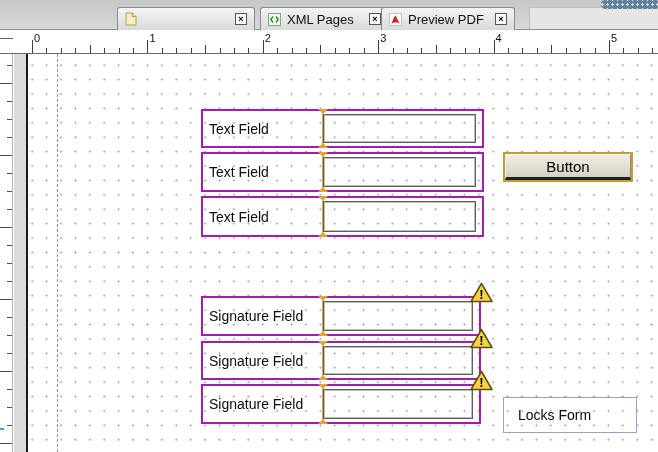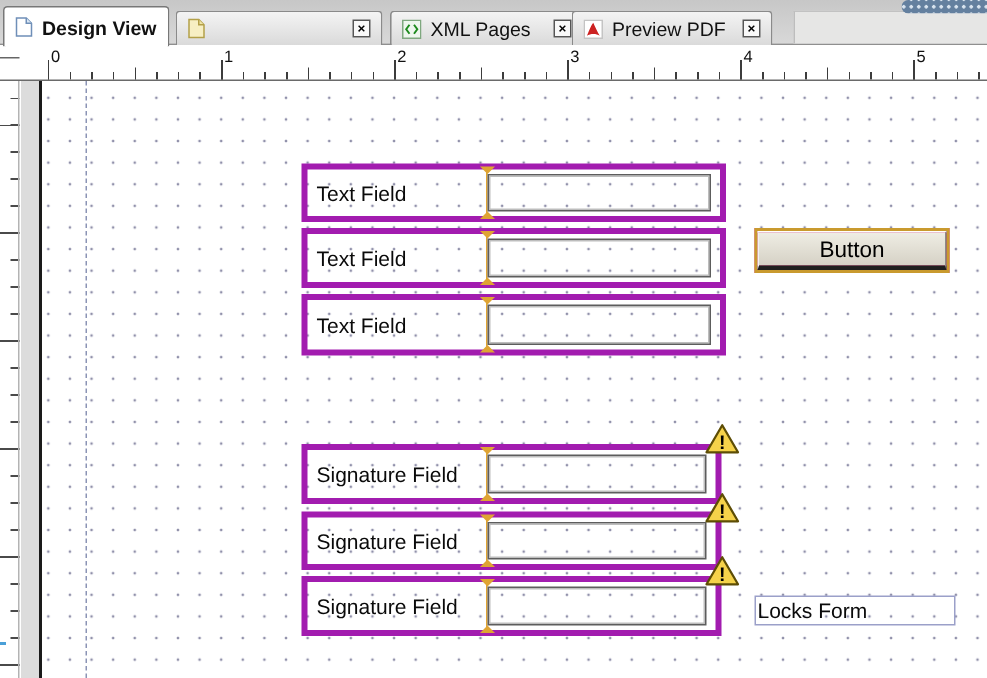--- a/index.html
+++ b/index.html
@@ -82,21 +82,21 @@
     background-image:radial-gradient(circle,#9090aa 0.8px, transparent 1.1px);
     background-size:14.42px 14.42px; background-position:-5px 4px;
   }
   #margin-guide {
     position:absolute; left:57px; top:54px; width:0; height:398px;
     border-left:1px dashed #8b94b5;
   }
 
   
   .field {
-    position:absolute; border:4px solid #a21caf; background:transparent; z-index:5;
+    position:absolute; border:2px solid #a21caf; background:transparent; z-index:5;
   }
   .field .caption {
     position:absolute; left:6px; top:0; bottom:0; display:flex; align-items:center;
     font-size:14px; color:#0a0a0a;
   }
   .field .split-line { position:absolute; left:119px; top:0; bottom:0; width:1px; background:#dfa433; }
   .split-marker-top {
     position:absolute; left:115px; top:-2px; width:0; height:0;
     border-left:5px solid transparent; border-right:5px solid transparent;
     border-top:5px solid #dfa433;
@@ -129,39 +129,32 @@
   }
   #button-face {
     position:absolute; left:0; top:0; right:0; bottom:0;
     background:linear-gradient(#efede4,#d5d1c5);
     border-top:1px solid #ffffff; border-left:1px solid #f2f2f2;
     border-right:1px solid #8a8a8a; border-bottom:3px solid #1f1f1f;
     display:flex; align-items:center; justify-content:center;
     font-size:15px; color:#000;
   }
   #locks-form {
-    position:absolute; left:503px; top:397px; width:134px; height:20px;
+    position:absolute; left:503px; top:397px; width:134px; height:36px;
     border:1px solid #9ba0c9; z-index:5; display:flex; align-items:center;
-    padding-left:1px; font-size:14px; color:#0a0a0a; background:transparent;
+    padding-left:14px; font-size:14px; color:#0a0a0a; background:transparent;
   }
 </style>
 </head>
 <body>
 
 <div id="tabbar">
   <div id="tabbar-spacer"></div>
   <div id="palette-grip"></div>
 
-  <div class="tab active" id="tab-design">
-    <svg width="12" height="14" viewBox="0 0 12 14">
-      <path d="M1 1 h6.5 l3.5 3.5 V13 H1 Z" fill="#ffffff" stroke="#6f8fb8" stroke-width="1"></path>
-      <path d="M7.5 1 v3.5 H11" fill="#dce8f5" stroke="#6f8fb8" stroke-width="1"></path>
-    </svg>
-    <span>Design View</span>
-  </div>
 
   <div class="tab" id="tab-master">
     <svg width="12" height="14" viewBox="0 0 12 14">
       <path d="M1 1 h6.5 l3.5 3.5 V13 H1 Z" fill="#f7efc3" stroke="#b3a048" stroke-width="1"></path>
       <path d="M7.5 1 v3.5 H11" fill="#efe4a4" stroke="#b3a048" stroke-width="1"></path>
     </svg>
     <span class="close-box">×</span>
   </div>
 
   <div class="tab" id="tab-xml">

